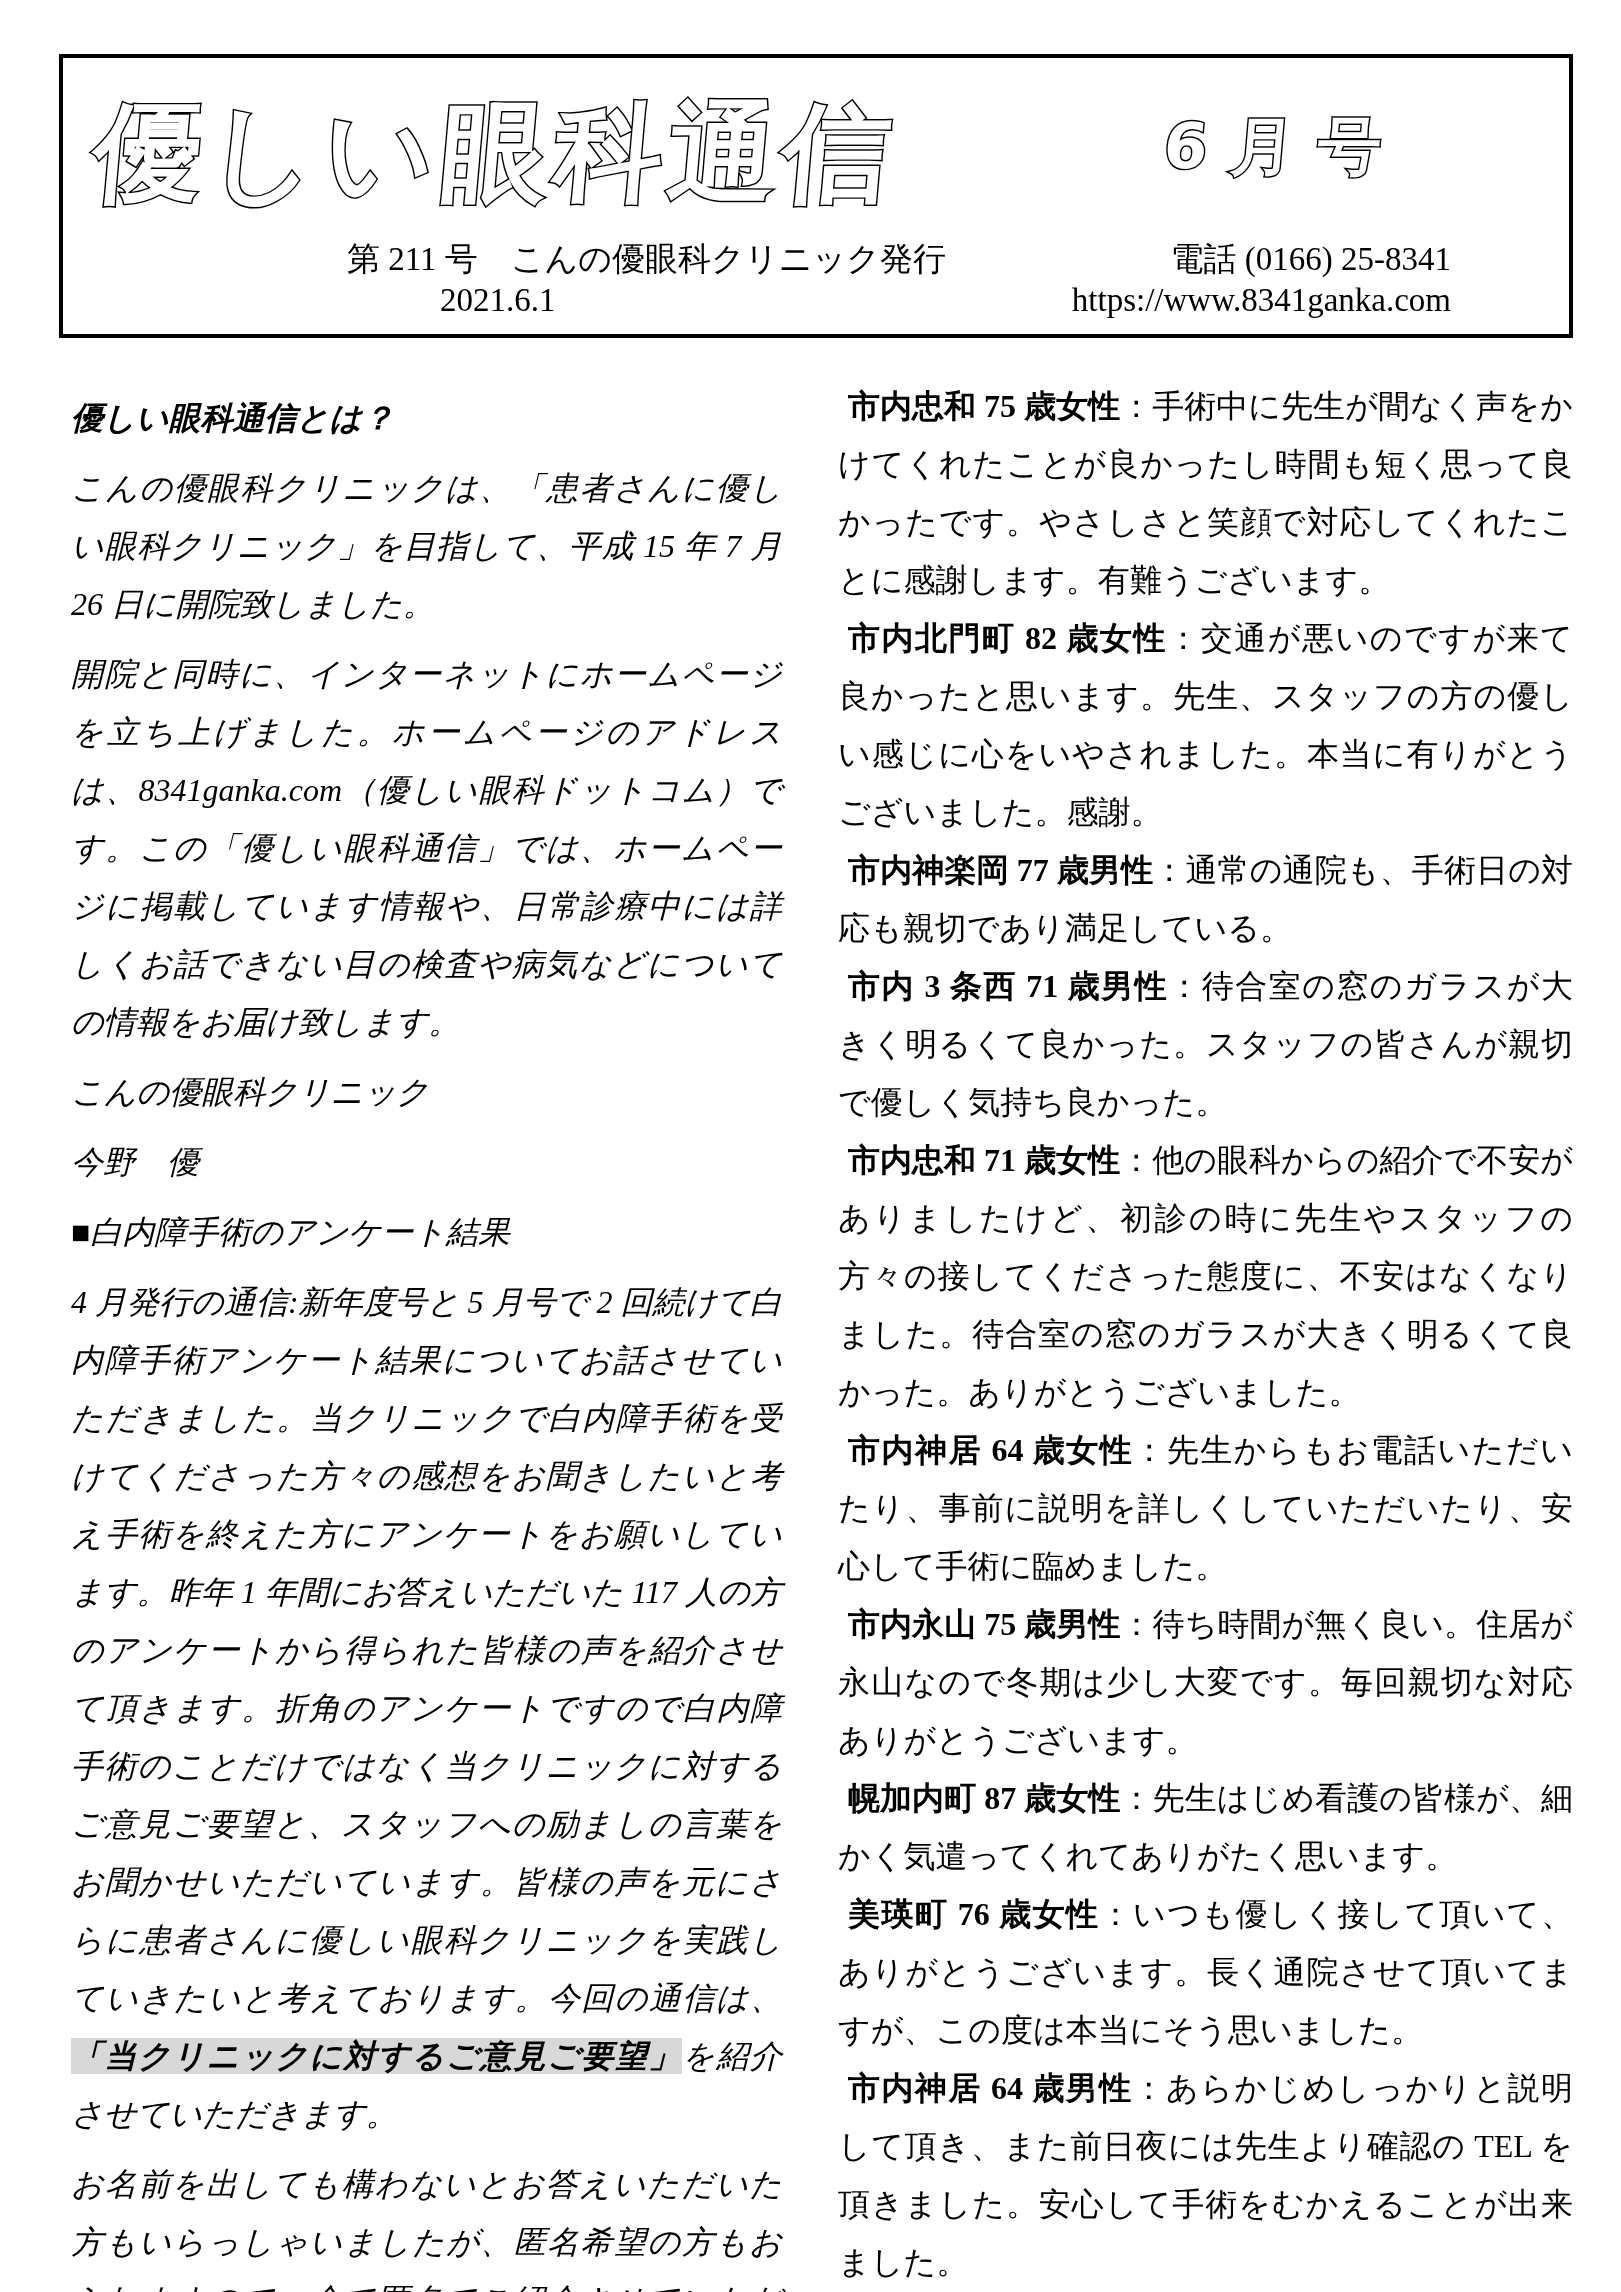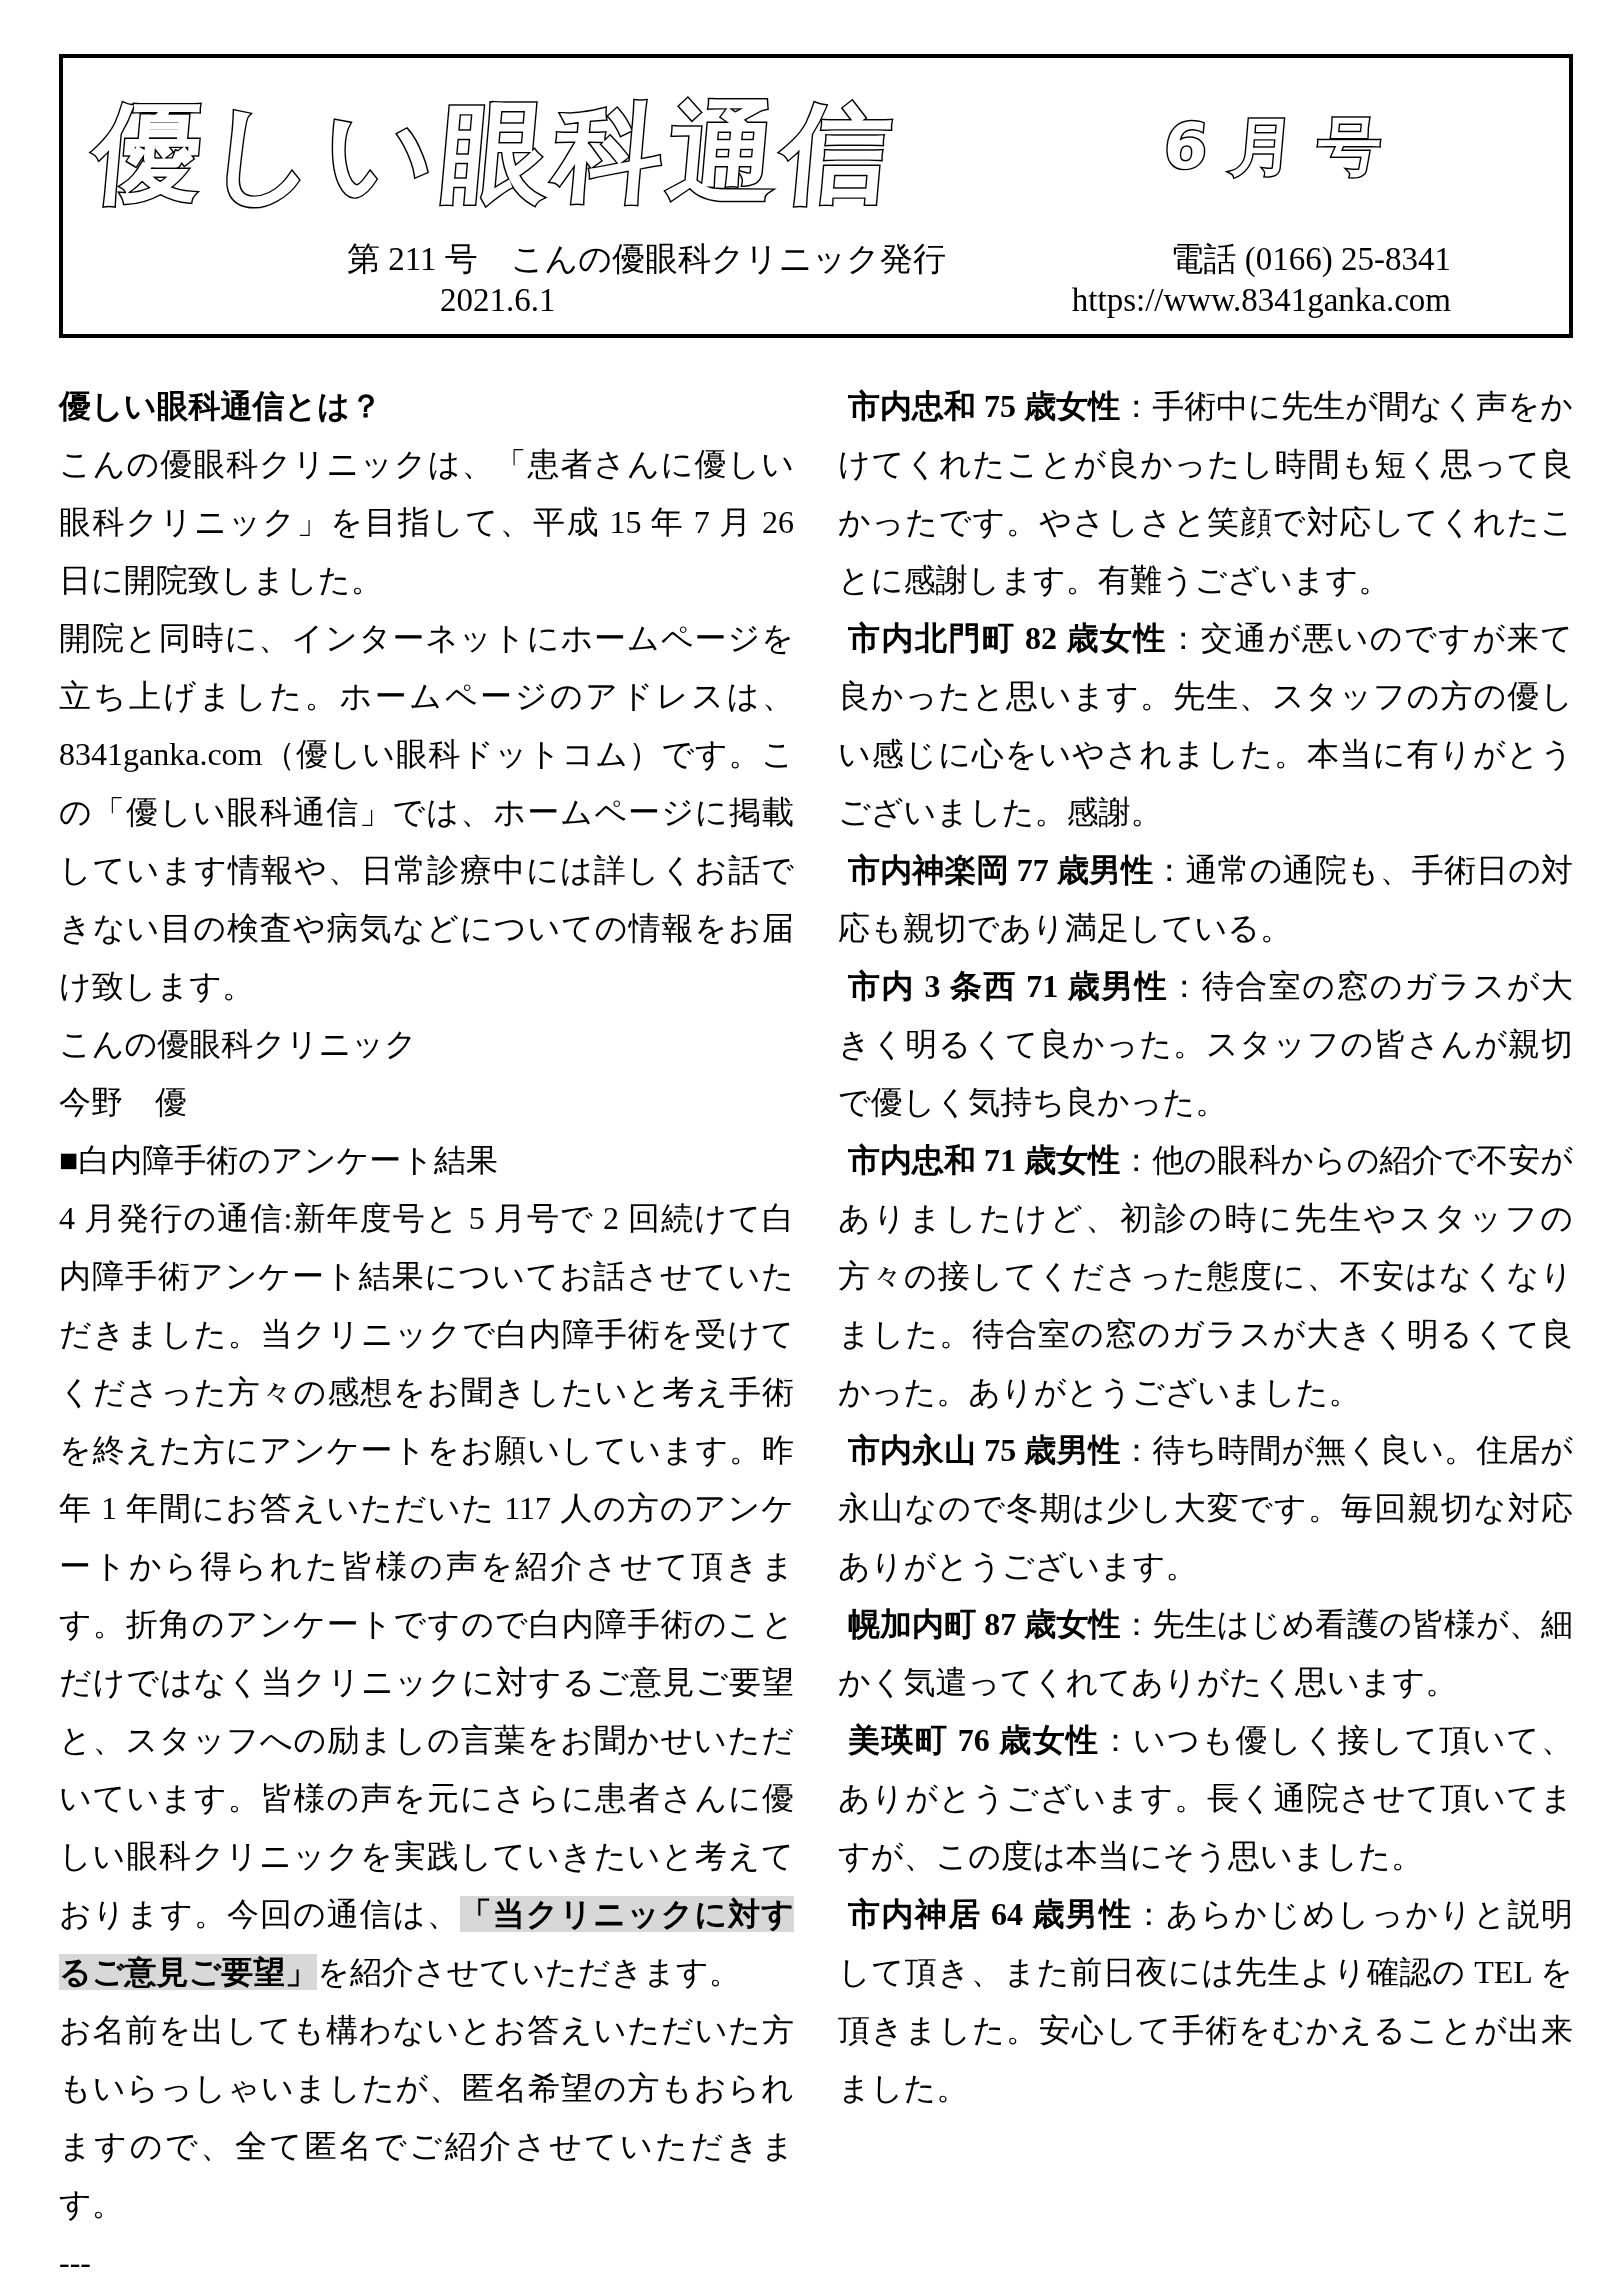--- a/index.html
+++ b/index.html
@@ -45,21 +45,21 @@
   }
   .meta-row2{ padding-left:377px; }
 
   
   .columns{ display:flex; gap:44px; margin-top:39px; }
   .col{
     width:735px;
     font-size:32px; line-height:58px;
     text-align:justify;
   }
-  .col p{ margin:0; }
+  .col p{ margin:12px;font-style:italic; }
   .h-bold{ font-weight:bold; }
   .signoff{ text-align:left; padding-right:235px; }
   .hl{ font-weight:bold; background:#d8d8d8; }
   .review .rname{ font-weight:bold;margin-left:10px; }
   .review{ text-align:justify; }
 </style>
 </head>
 <body>
 
 <div class="page">
@@ -94,20 +94,21 @@
       <div class="review"></div>
     </div>
 
     <div class="col">
       <div>
           <div class="review"><b class="rname">市内忠和 75 歳女性</b><span class="rsep">：</span><span>手術中に先生が間なく声をかけてくれたことが良かったし時間も短く思って良かったです。やさしさと笑顔で対応してくれたことに感謝します。有難うございます。</span></div>
           <div class="review"><b class="rname">市内北門町 82 歳女性</b><span class="rsep">：</span><span>交通が悪いのですが来て良かったと思います。先生、スタッフの方の優しい感じに心をいやされました。本当に有りがとうございました。感謝。</span></div>
           <div class="review"><b class="rname">市内神楽岡 77 歳男性</b><span class="rsep">：</span><span>通常の通院も、手術日の対応も親切であり満足している。</span></div>
           <div class="review"><b class="rname">市内 3 条西 71 歳男性</b><span class="rsep">：</span><span>待合室の窓のガラスが大きく明るくて良かった。スタッフの皆さんが親切で優しく気持ち良かった。</span></div>
           <div class="review"><b class="rname">市内忠和 71 歳女性</b><span class="rsep">：</span><span>他の眼科からの紹介で不安がありましたけど、初診の時に先生やスタッフの方々の接してくださった態度に、不安はなくなりました。待合室の窓のガラスが大きく明るくて良かった。ありがとうございました。</span></div>
+          <div class="review"><b class="rname">市内神居 64 歳女性</b><span class="rsep">：</span><span>先生からもお電話いただいたり、事前に説明を詳しくしていただいたり、安心して手術に臨めました。</span></div>
           <div class="review"><b class="rname">市内永山 75 歳男性</b><span class="rsep">：</span><span>待ち時間が無く良い。住居が永山なので冬期は少し大変です。毎回親切な対応ありがとうございます。</span></div>
           <div class="review"><b class="rname">幌加内町 87 歳女性</b><span class="rsep">：</span><span>先生はじめ看護の皆様が、細かく気遣ってくれてありがたく思います。</span></div>
           <div class="review"><b class="rname">美瑛町 76 歳女性</b><span class="rsep">：</span><span>いつも優しく接して頂いて、ありがとうございます。長く通院させて頂いてますが、この度は本当にそう思いました。</span></div>
           <div class="review"><b class="rname">市内神居 64 歳男性</b><span class="rsep">：</span><span>あらかじめしっかりと説明して頂き、また前日夜には先生より確認の TEL を頂きました。安心して手術をむかえることが出来ました。</span></div>
         </div>
     </div>
 
   </div>
 </div>
 

